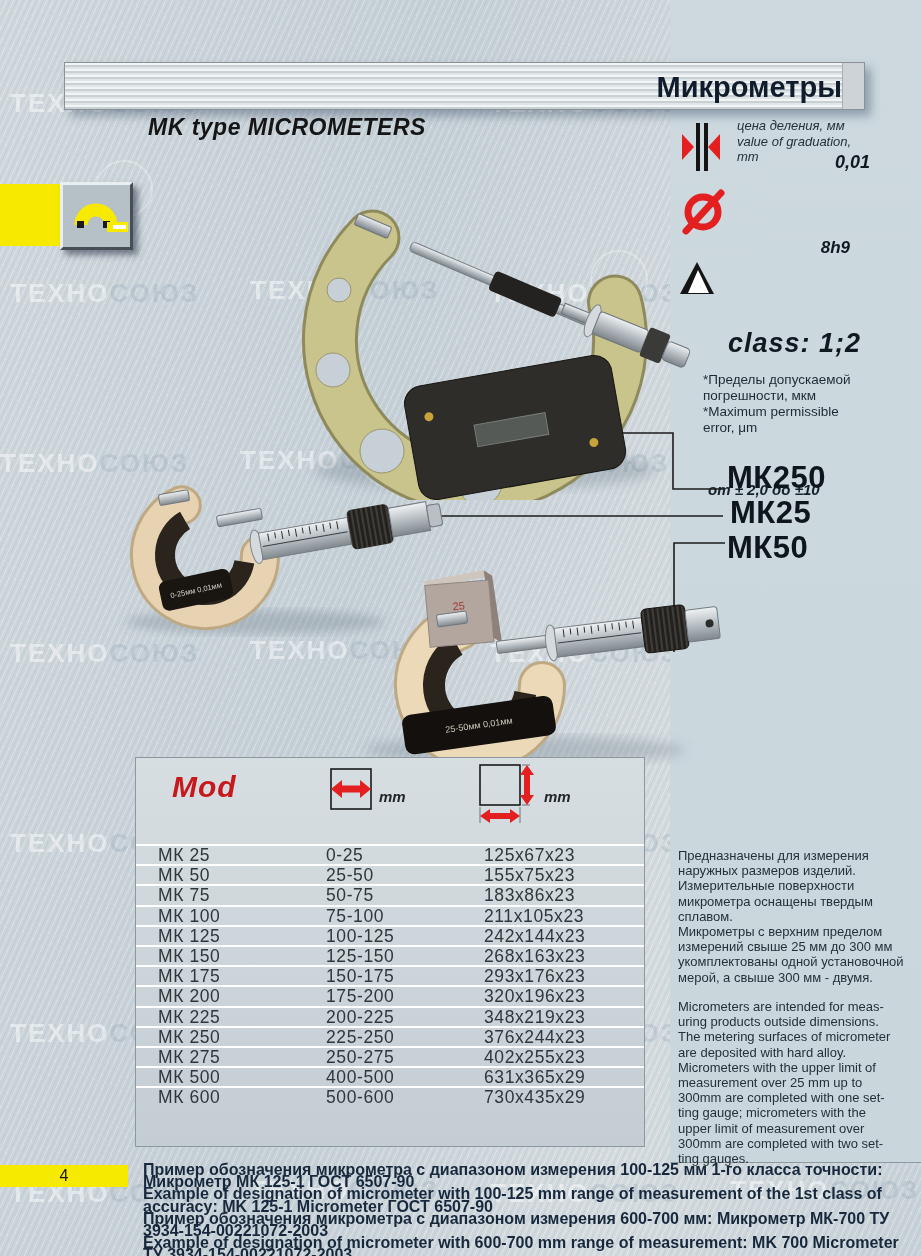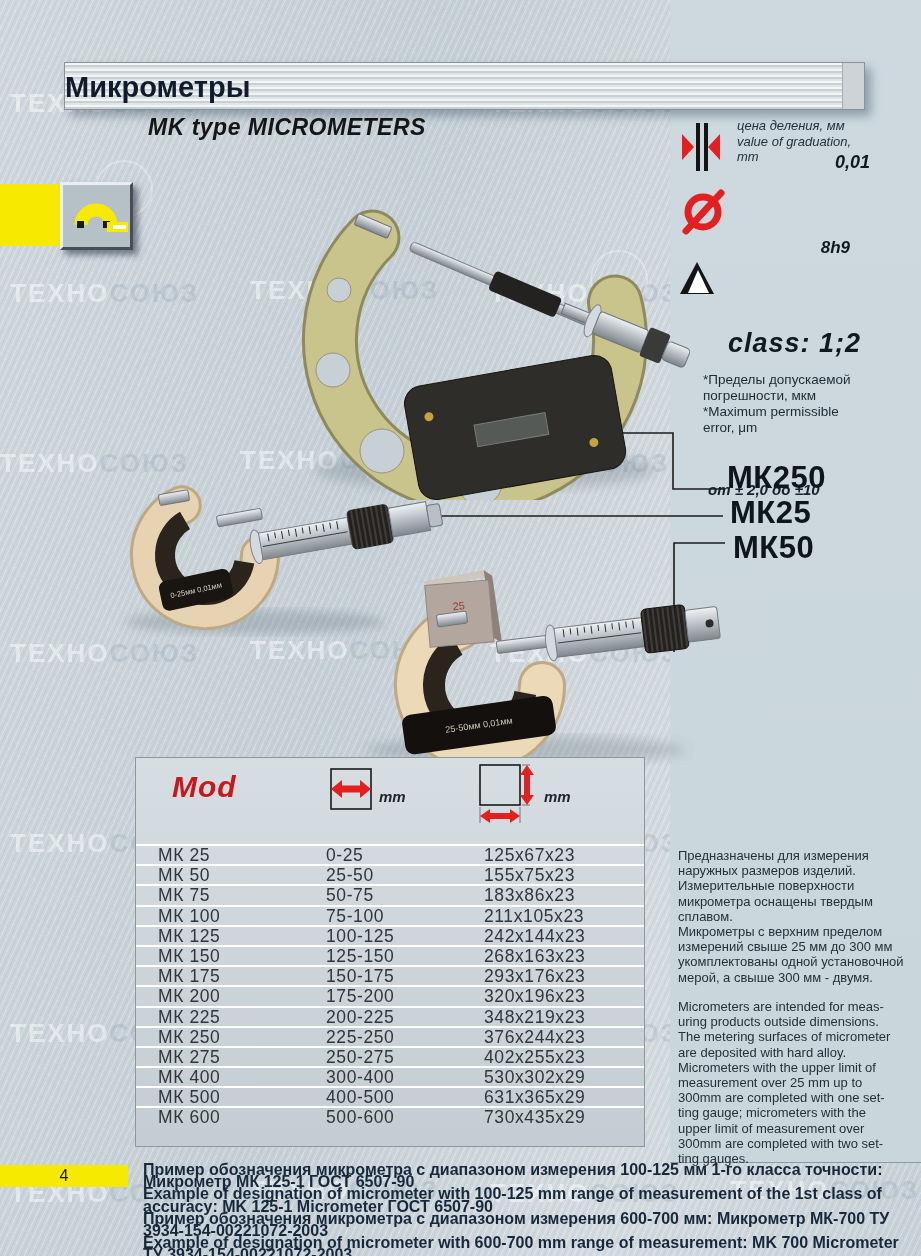--- a/index.html
+++ b/index.html
@@ -20,21 +20,21 @@
   
   .right-col{position:absolute;left:670px;top:0;width:251px;height:1163px;
     background:linear-gradient(180deg,#cdd9df,#c9d6dc);border-bottom:1px solid #8b9aa3;}
   
   .header-bar{position:absolute;left:64px;top:62px;width:801px;height:48px;
     background:repeating-linear-gradient(180deg,#f2f5f6 0 2px,#c9d0d4 2px 4px,#e0e5e8 4px 6px);
     border:1px solid #8a9298;box-shadow:6px 6px 9px rgba(45,65,95,.38);}
   .header-bar .endcap{position:absolute;right:0;top:0;width:22px;height:100%;
     background:#cdd3d7;border-left:1px solid #a7aeb3;}
   .header-title{position:absolute;left:0;right:22px;top:0;height:48px;line-height:48px;
-    text-align:left;font-size:29px;font-weight:bold;color:#101c2c;}
+    text-align:right;font-size:29px;font-weight:bold;color:#101c2c;}
   
   .heading{position:absolute;left:148px;top:114px;font-size:23px;line-height:27px;
     font-weight:bold;font-style:italic;color:#151515;letter-spacing:.5px;}
   
   .yellow-strip{position:absolute;left:0;top:184px;width:62px;height:62px;background:#f7ea00;}
   .corner-btn{position:absolute;left:60px;top:182px;width:73px;height:68px;background:#b6c0c7;
     border-top:3px solid #e9eff1;border-left:3px solid #e9eff1;
     border-right:3px solid #474e54;border-bottom:3px solid #474e54;
     box-shadow:5px 5px 6px rgba(25,35,55,.5);}
   
@@ -47,21 +47,21 @@
     font-weight:bold;font-style:italic;font-size:17px;color:#101820;}
   .class-label{position:absolute;left:728px;top:328px;font-weight:bold;font-style:italic;
     font-size:27px;color:#101820;letter-spacing:1px;}
   .error-block{position:absolute;left:703px;top:372px;font-size:13.5px;line-height:16px;
     color:#1d2a33;white-space:pre-line;}
   .error-value{position:absolute;left:708px;top:437px;font-weight:bold;font-style:italic;
     font-size:15px;color:#15202b;margin-top:44px;}
   .models{position:absolute;left:727px;top:460px;}
   .model{font-weight:bold;color:#0e151d;font-size:31px;line-height:35px;letter-spacing:.5px;}
   .model:nth-child(2){margin-left:3px;}
-  .model:nth-child(3){margin-left:6px;}
+  .model:nth-child(3){}
   
   .spec-table{position:absolute;left:135px;top:757px;width:510px;height:390px;
     background:linear-gradient(180deg,#d7dee2,#c3cdd3);border:1px solid #8d979e;}
   .thead{position:relative;height:86px;}
   .thead .mod-h{position:absolute;left:22px;top:12px;font-size:30px;font-weight:bold;
     font-style:italic;color:#c7191c;letter-spacing:1px;margin-left:14px;}
   .unit{position:absolute;font-size:15px;font-weight:bold;font-style:italic;color:#20262b;}
   .trow{position:relative;height:20.2px;border-top:2px solid #fff;}
   .trow span{position:absolute;top:0;font-size:17.5px;line-height:18px;color:#30373c;letter-spacing:.6px;}
   .c-mod{left:22px;}
@@ -378,25 +378,20 @@
             <span class="c-mod">МК 250</span>
             <span class="c-range">225-250</span>
             <span class="c-dims">376x244x23</span>
           </div>
           <div class="trow">
             <span class="c-mod">МК 275</span>
             <span class="c-range">250-275</span>
             <span class="c-dims">402x255x23</span>
           </div>
           <div class="trow">
-            <span class="c-mod">МК 400</span>
-            <span class="c-range">300-400</span>
-            <span class="c-dims">530x302x29</span>
-          </div>
-          <div class="trow">
             <span class="c-mod">МК 500</span>
             <span class="c-range">400-500</span>
             <span class="c-dims">631x365x29</span>
           </div>
           <div class="trow">
             <span class="c-mod">МК 600</span>
             <span class="c-range">500-600</span>
             <span class="c-dims">730x435x29</span>
           </div>
         </div>

